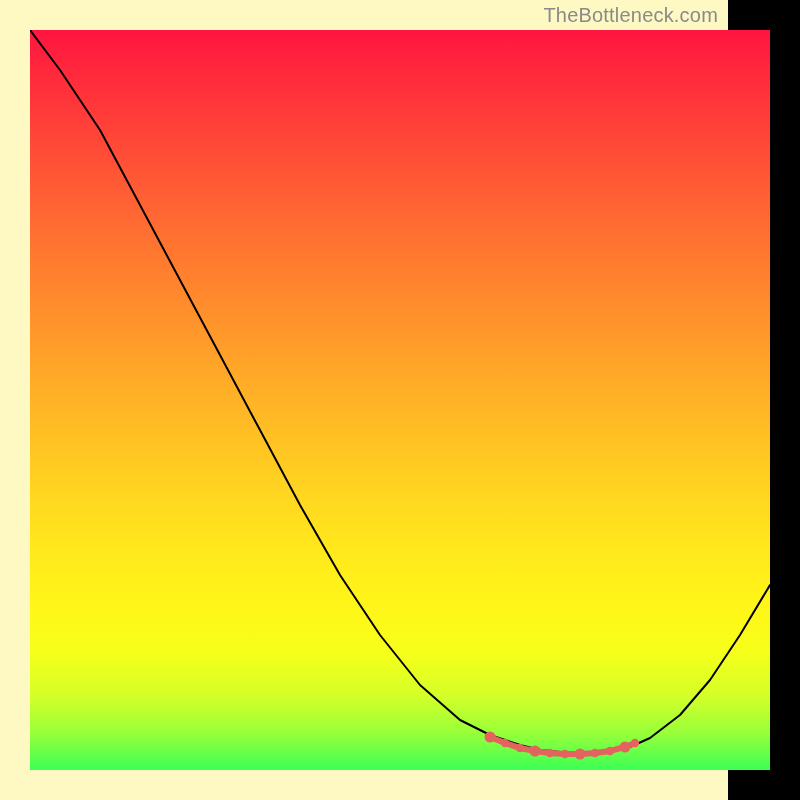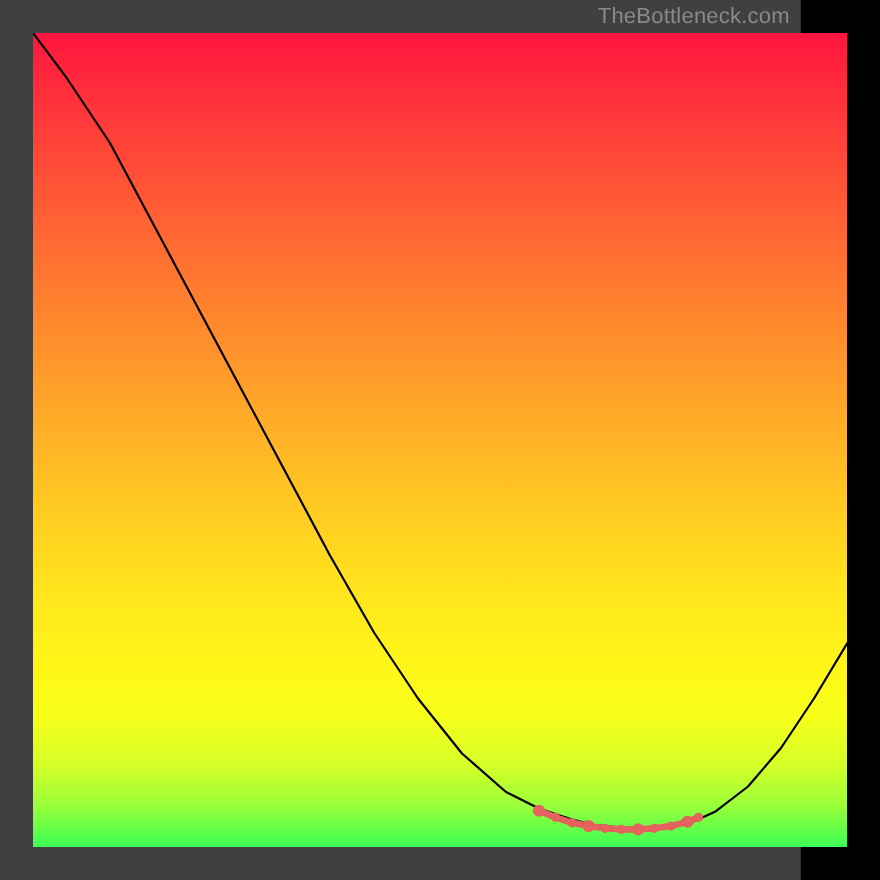--- a/index.html
+++ b/index.html
@@ -2,21 +2,21 @@
 <html><head>
 <meta charset="utf-8">
 <style>
   * { margin: 0; padding: 0; box-sizing: border-box; }
   html, body { width: 800px; height: 800px; overflow: hidden; }
   body { background: #000; font-family: Arial, sans-serif; }
   .frame {
     position: relative;
     width: 728px;
     height: 800px;
-    background: #404040;
+    background: #fef9c3;
   }
   .plot-area {
     position: absolute;
     left: 30px;
     top: 30px;
     width: 740px;
     height: 740px;
     overflow: hidden;
   }
   .gradient-bg {

